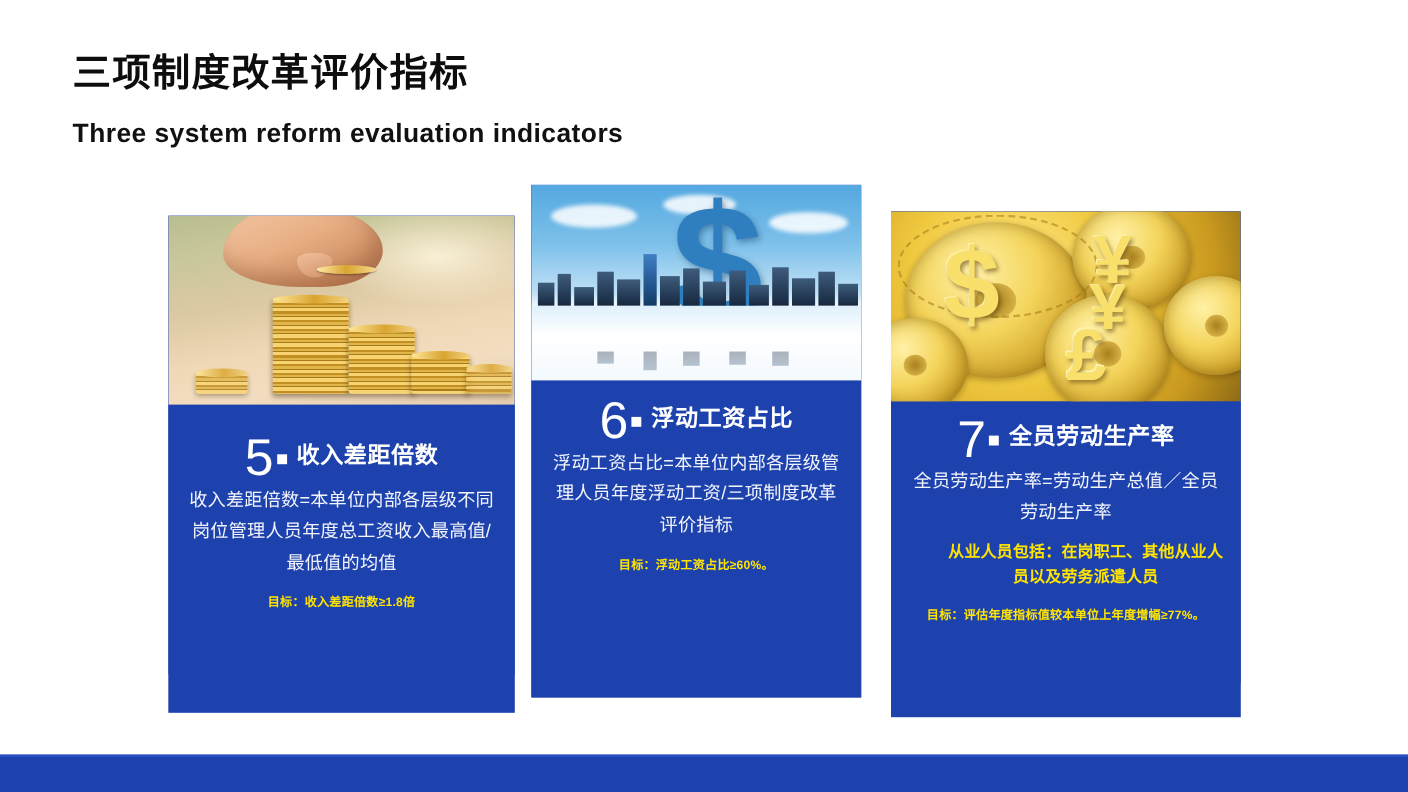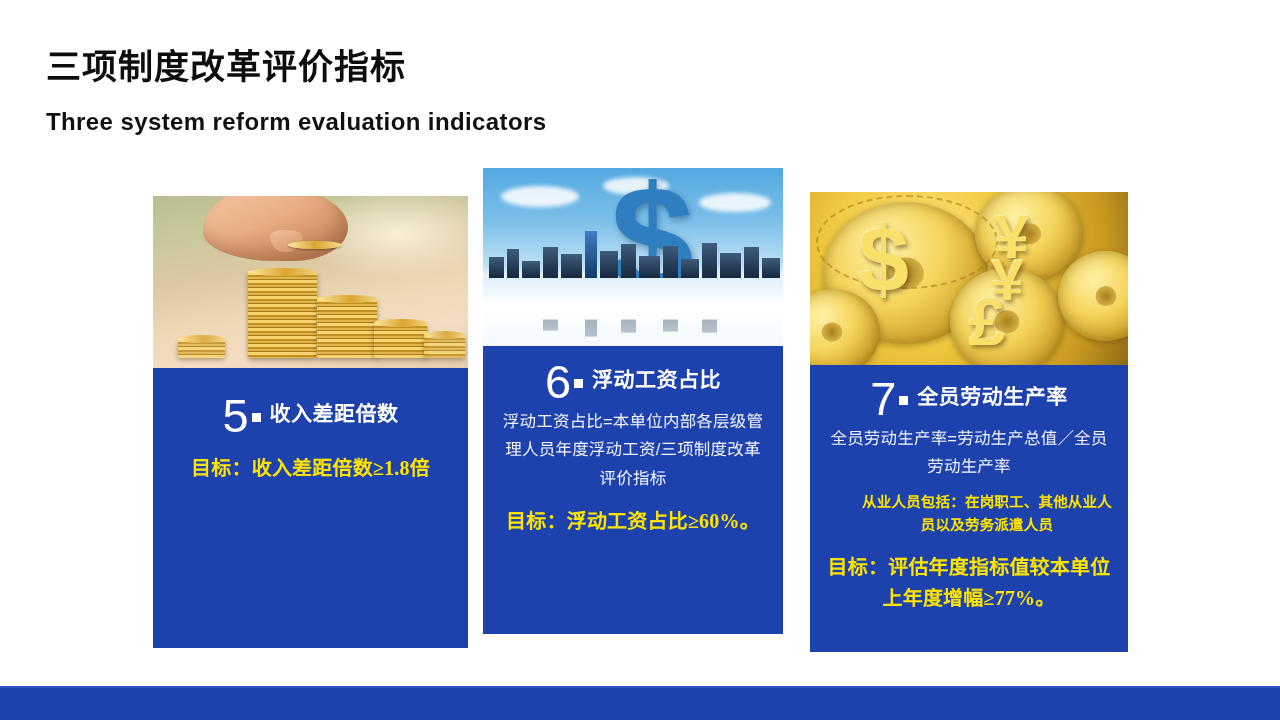--- a/index.html
+++ b/index.html
@@ -18,21 +18,21 @@
 
   .slide {
     position: absolute;
     inset: 0;
     background: #ffffff;
   }
 
   
   .header {
     position: absolute;
-    left: 46px;
+    left: 66px;
     top: 46px;
     width: 900px;
   }
   .title-cn {
     font-size: 35px;
     font-weight: bold;
     color: #0d0d0d;
     letter-spacing: 1px;
     line-height: 1.18;
     white-space: nowrap;
@@ -108,27 +108,26 @@
   .card-note {
     font-size: 14.5px;
     color: #ffe400;
     line-height: 1.62;
     margin-top: 10px;
     font-weight: bold;
     letter-spacing: 0.2px;
     margin-left: 36px;
   }
   .card-goal {
-    font-size: 20px;
+    font-size: 11px;
     color: #ffe400;
     font-weight: bold;
     line-height: 1.58;
     margin-top: 14px;
     letter-spacing: 0.2px;
-    font-family: Liberation Serif, serif;
   }
 
   
   #card-1 { left: 153px; top: 196px; width: 315px; height: 452px; }
   #card-1 .card-photo { height: 172px; }
   #card-1 .card-body  { height: 245px; padding-top: 24px; }
 
   
   #card-2 { left: 483px; top: 168px; width: 300px; height: 466px; }
   #card-2 .card-photo { height: 178px; }
@@ -346,20 +345,21 @@
         <div class="hand">
           <div class="finger"></div>
         </div>
         <div class="coin-held"></div>
       </div>
     </div>
     <div class="card-body">
       <div class="card-heading">
         <span class="card-num">5</span><span class="card-dot"></span><span class="card-name">收入差距倍数</span>
       </div>
+      <div class="card-formula">收入差距倍数=本单位内部各层级不同岗位管理人员年度总工资收入最高值/最低值的均值</div>
       <div class="card-goal">目标：收入差距倍数≥1.8倍</div>
     </div>
   </div>
 
   <div class="card" id="card-2">
     <div class="card-photo">
       <div class="photo-city">
         <div class="cloud cl1"></div>
         <div class="cloud cl2"></div>
         <div class="cloud cl3"></div>

